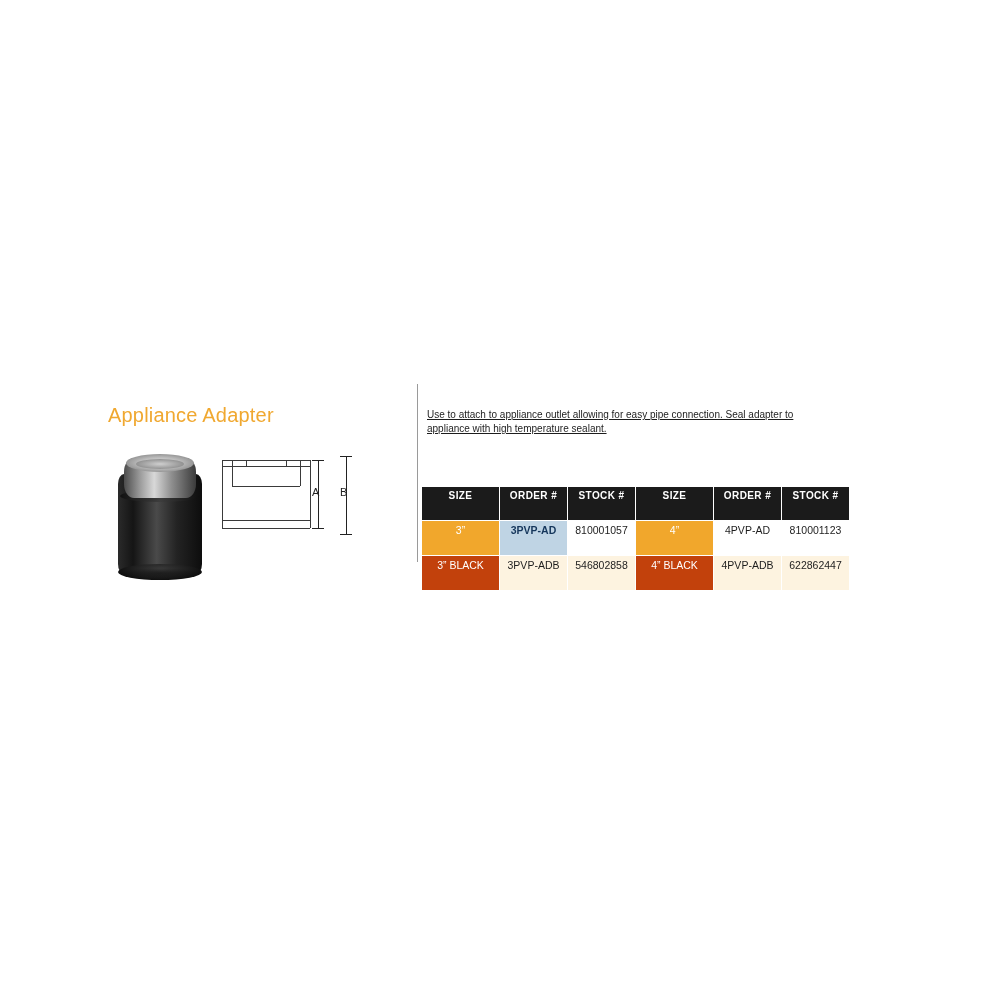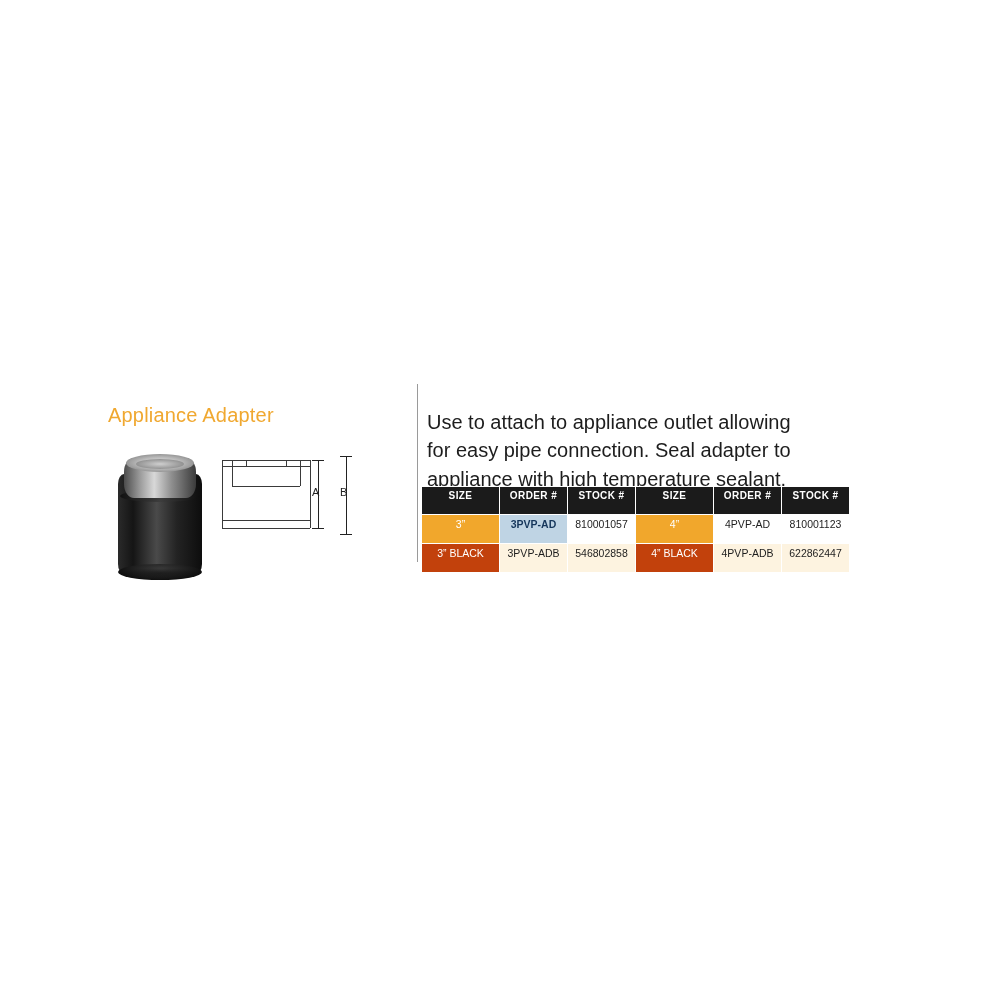--- a/index.html
+++ b/index.html
@@ -128,37 +128,38 @@
     height: 178px;
     background: #9a9a9a;
   }
 
   
   .description {
     position: absolute;
     left: 427px;
     top: 408px;
     width: 390px;
-    font-size: 20px;
+    font-size: 10px;
     line-height: 1.42;
     color: #1d1d1d;
+    text-decoration: underline;
   }
 
   .spec-table {
     position: absolute;
     left: 421px;
     top: 486px;
     width: 413px;
     border-collapse: collapse;
     table-layout: fixed;
     font-size: 10.5px;
   }
   .spec-table td, .spec-table th {
     border: 1px solid #ffffff;
-    padding: 3px 0 13px 0;
+    padding: 3px 0 19px 0;
     text-align: center;
     font-weight: normal;
   }
   .spec-table thead th {
     background: #1b1b1b;
     color: #ffffff;
     font-size: 10px;
     letter-spacing: 0.4px;
     font-weight: bold;
   }

